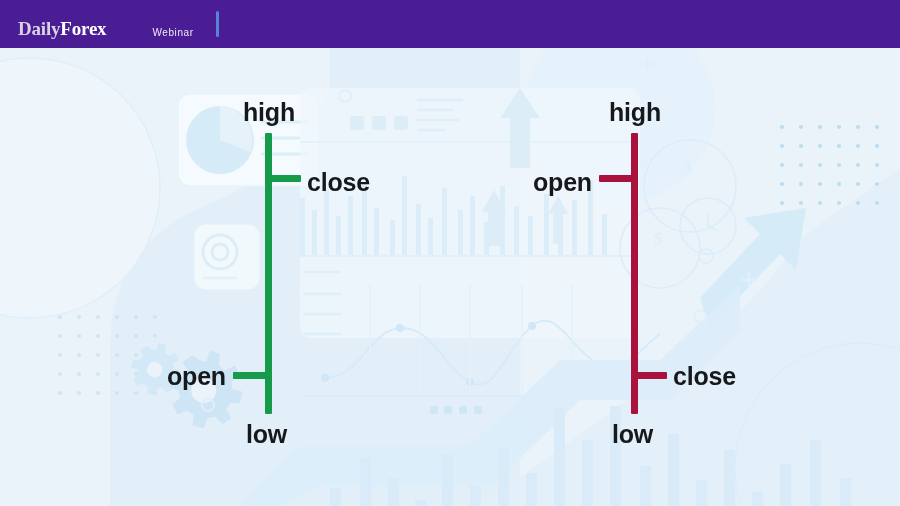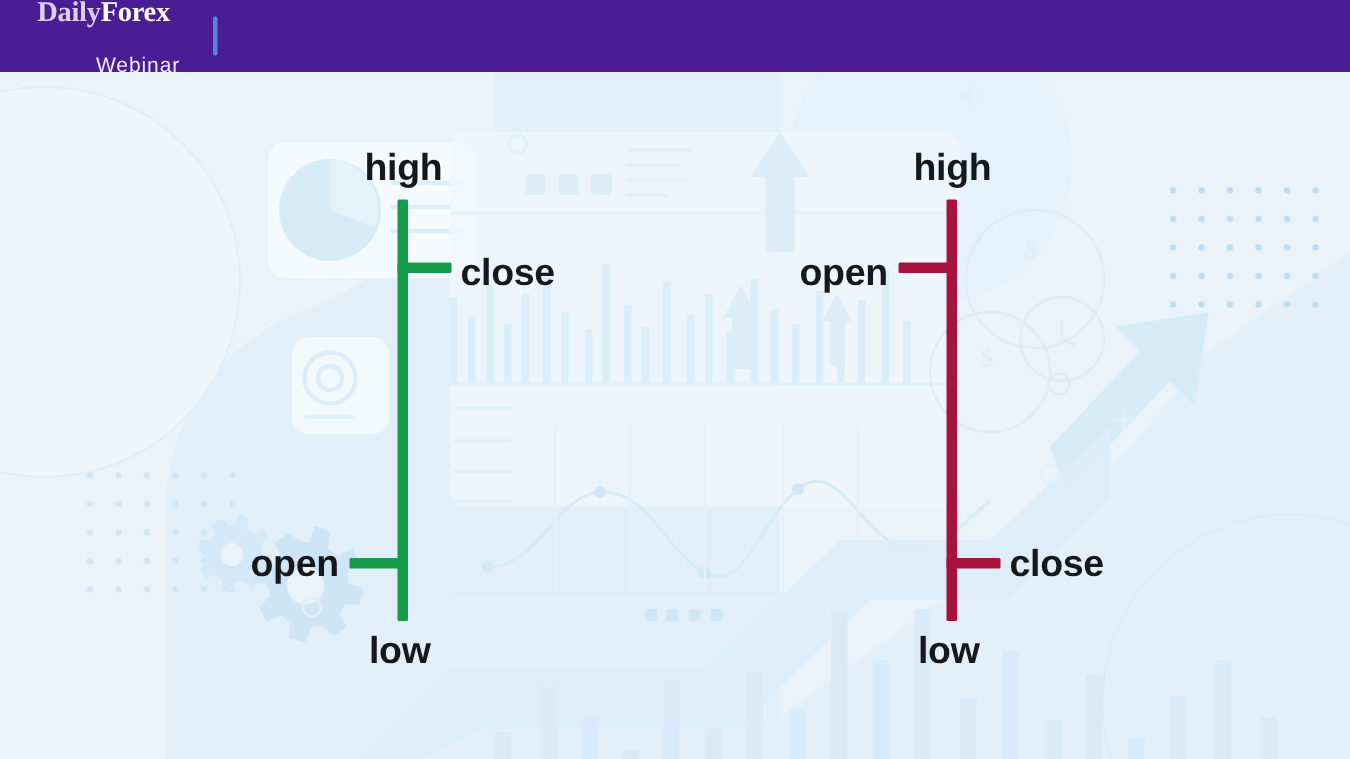--- a/index.html
+++ b/index.html
@@ -20,38 +20,38 @@
   #header {
     position: absolute; left: 0; top: 0;
     width: 900px; height: 48px;
     background: #4a1d95;
     display: flex; align-items: center;
     z-index: 40;
   }
   #logo-block {
     position: relative;
     margin-left: 18px;
-    display: flex; flex-direction: column;
-    align-items: center; justify-content: center;
+    display: flex; flex-direction: row;
+    align-items: flex-end; justify-content: center;
     line-height: 1;
   }
   #logo-main {
     font-family: "Liberation Serif", serif;
     font-weight: bold;
     font-size: 19px;
     letter-spacing: -0.2px;
     color: #d8d2e4;
     white-space: nowrap;
   }
   #logo-main .forex { color: #ffffff; }
   #logo-sub {
     margin-top: 18px;
     margin-left: 46px;
     font-family: "Liberation Sans", sans-serif;
-    font-size: 14px;
+    font-size: 10px;
     letter-spacing: 0.6px;
     color: #efeaf6;
     white-space: nowrap;
   }
   #logo-divider {
     width: 3px; height: 26px;
     background: #5b8fe0;
     border-radius: 2px;
     margin-left: 22px;
     opacity: .9;

